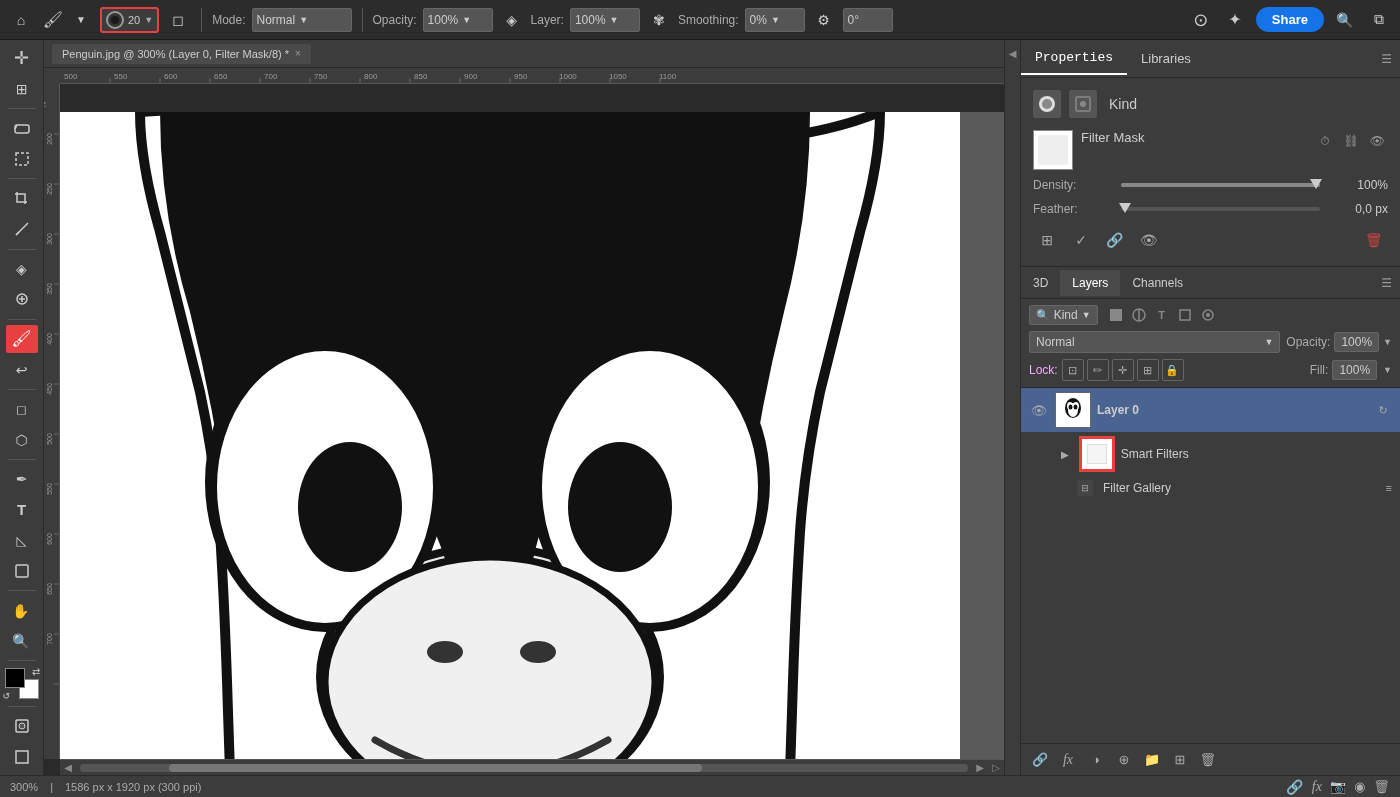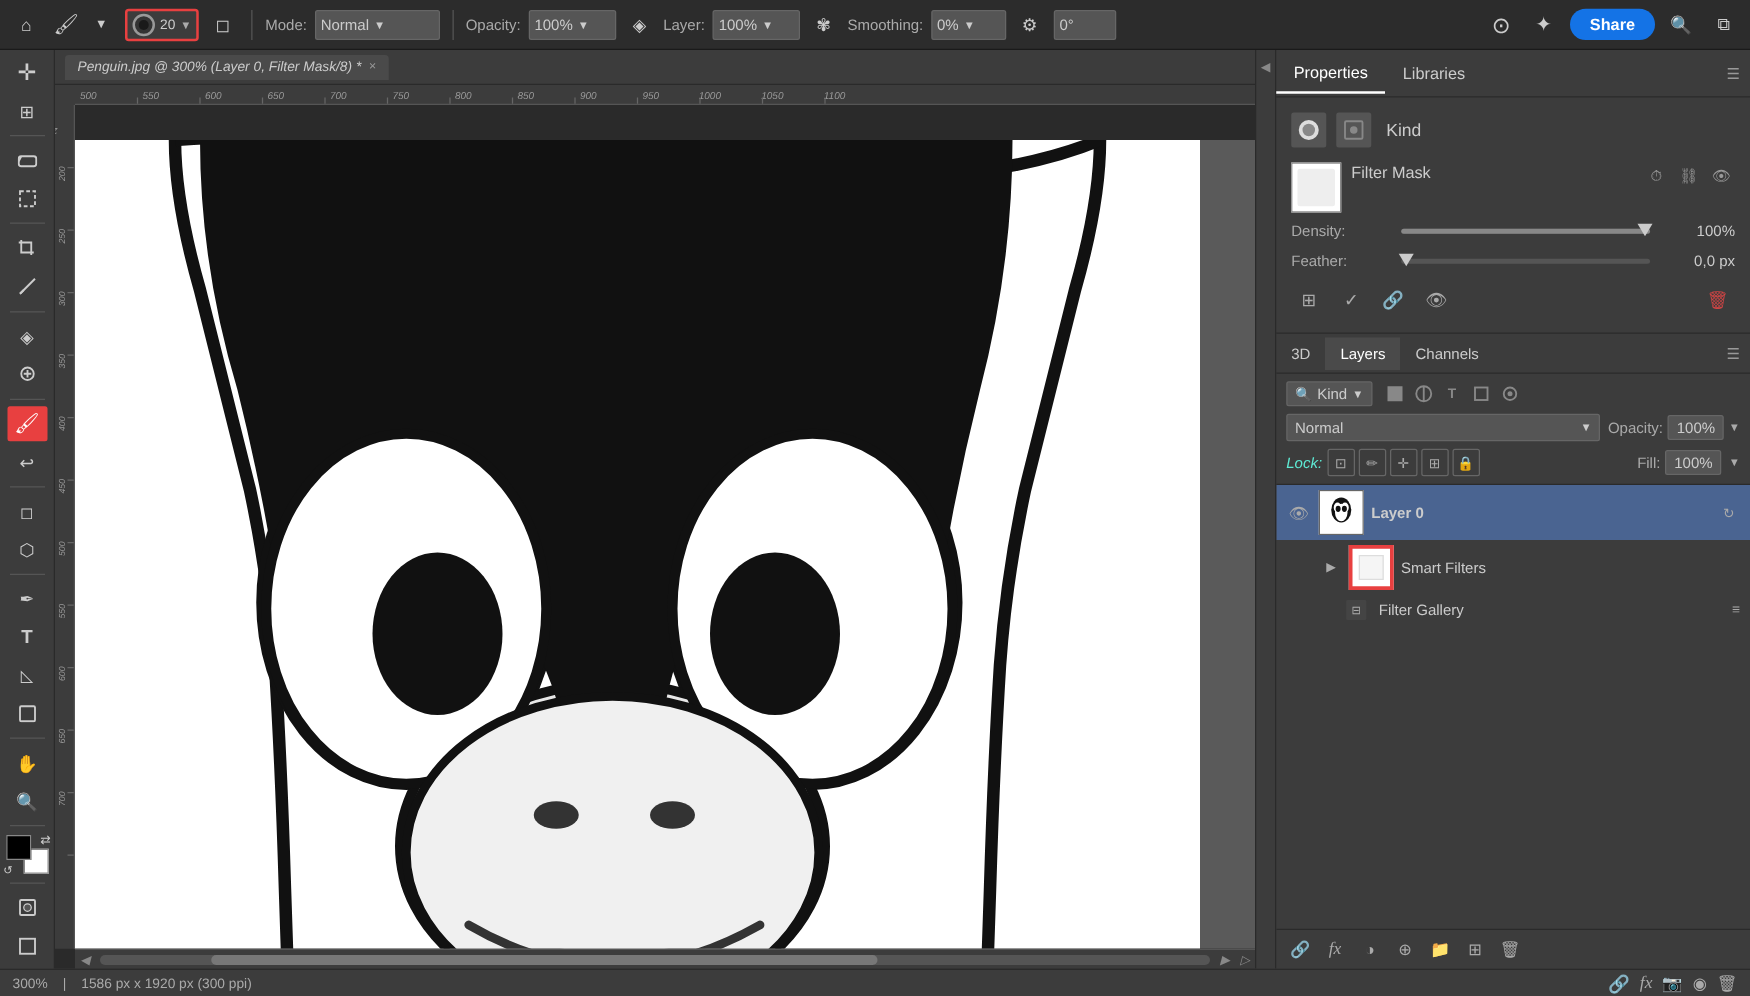--- a/index.html
+++ b/index.html
@@ -64,21 +64,20 @@
     .lt-separator { width: 28px; height: 1px; background: #555; margin: 3px 0; }
 
     
     .canvas-container {
       flex: 1;
       display: flex;
       flex-direction: column;
       background: #2a2a2a;
       overflow: hidden;
       position: relative;
-      font-style: italic;
     }
     .tab-bar {
       height: 28px;
       background: #3c3c3c;
       display: flex;
       align-items: center;
       padding: 0 8px;
       border-bottom: 1px solid #2a2a2a;
       flex-shrink: 0;
     }
@@ -105,21 +104,21 @@
       border-left: 1px solid #2a2a2a;
       flex-shrink: 0;
     }
     .right-panel-top {
       height: 38px; display: flex; align-items: center; gap: 0;
       border-bottom: 1px solid #2a2a2a;
     }
     .panel-tab {
       padding: 8px 14px; font-size: 13px; color: #ccc; cursor: pointer;
     }
-    .panel-tab.active { color: #fff; border-bottom: 2px solid #fff; }
+    .panel-tab.active { color: #fff; border-bottom: 2px solid #fff; font-family: Liberation Mono, monospace; }
     .panel-collapse { margin-left: auto; padding: 0 8px; cursor: pointer; color: #999; }
 
     
     .properties-section {
       padding: 12px;
       border-bottom: 1px solid #2a2a2a;
     }
     .props-mask-header {
       display: flex; align-items: center; gap: 8px; margin-bottom: 12px;
     }
@@ -174,21 +173,21 @@
       padding: 3px 6px; color: #ccc; font-size: 12px; cursor: pointer;
       display: flex; align-items: center; justify-content: space-between;
     }
     .opacity-control {
       display: flex; align-items: center; gap: 4px;
       color: #aaa; font-size: 12px;
     }
     .opacity-val { background: #555; border: 1px solid #666; border-radius: 2px; padding: 2px 6px; color: #ccc; font-size: 12px; }
 
     .lock-fill-row { display: flex; align-items: center; gap: 4px; margin-top: 6px; }
-    .lock-label { color: #5eead4; font-size: 12px; font-style: italic; }
+    .lock-label { color: #f0abfc; font-size: 12px; }
     .lock-icons { display: flex; gap: 3px; }
     .lock-icon-btn { width: 22px; height: 22px; display: flex; align-items: center; justify-content: center; color: #aaa; cursor: pointer; font-size: 11px; border: 1px solid #666; border-radius: 2px; }
     .fill-label { margin-left: auto; color: #aaa; font-size: 12px; }
     .fill-val { background: #555; border: 1px solid #666; border-radius: 2px; padding: 2px 6px; color: #ccc; font-size: 12px; }
 
     .layers-list { flex: 1; overflow-y: auto; }
     .layer-row {
       display: flex; align-items: center;
       padding: 4px 8px;
       gap: 6px;

